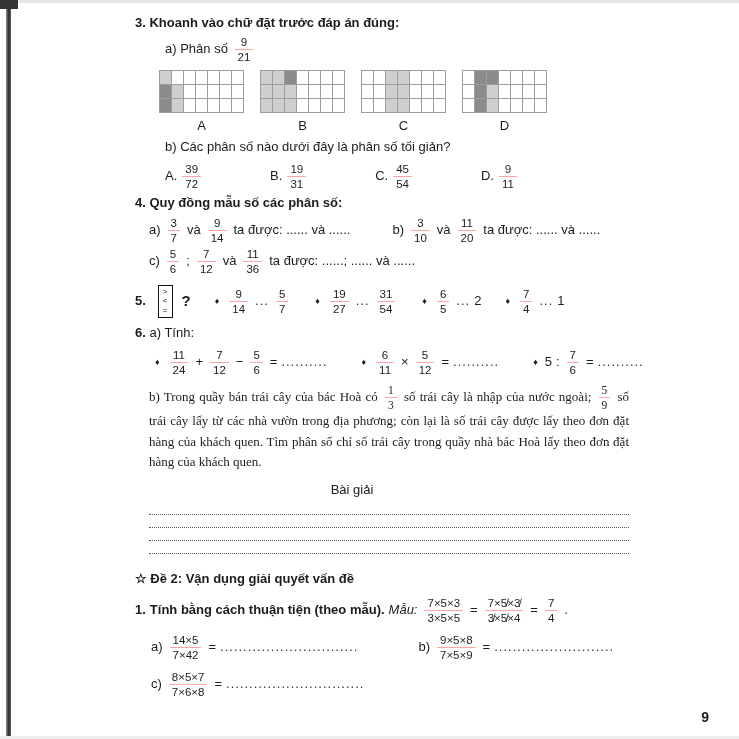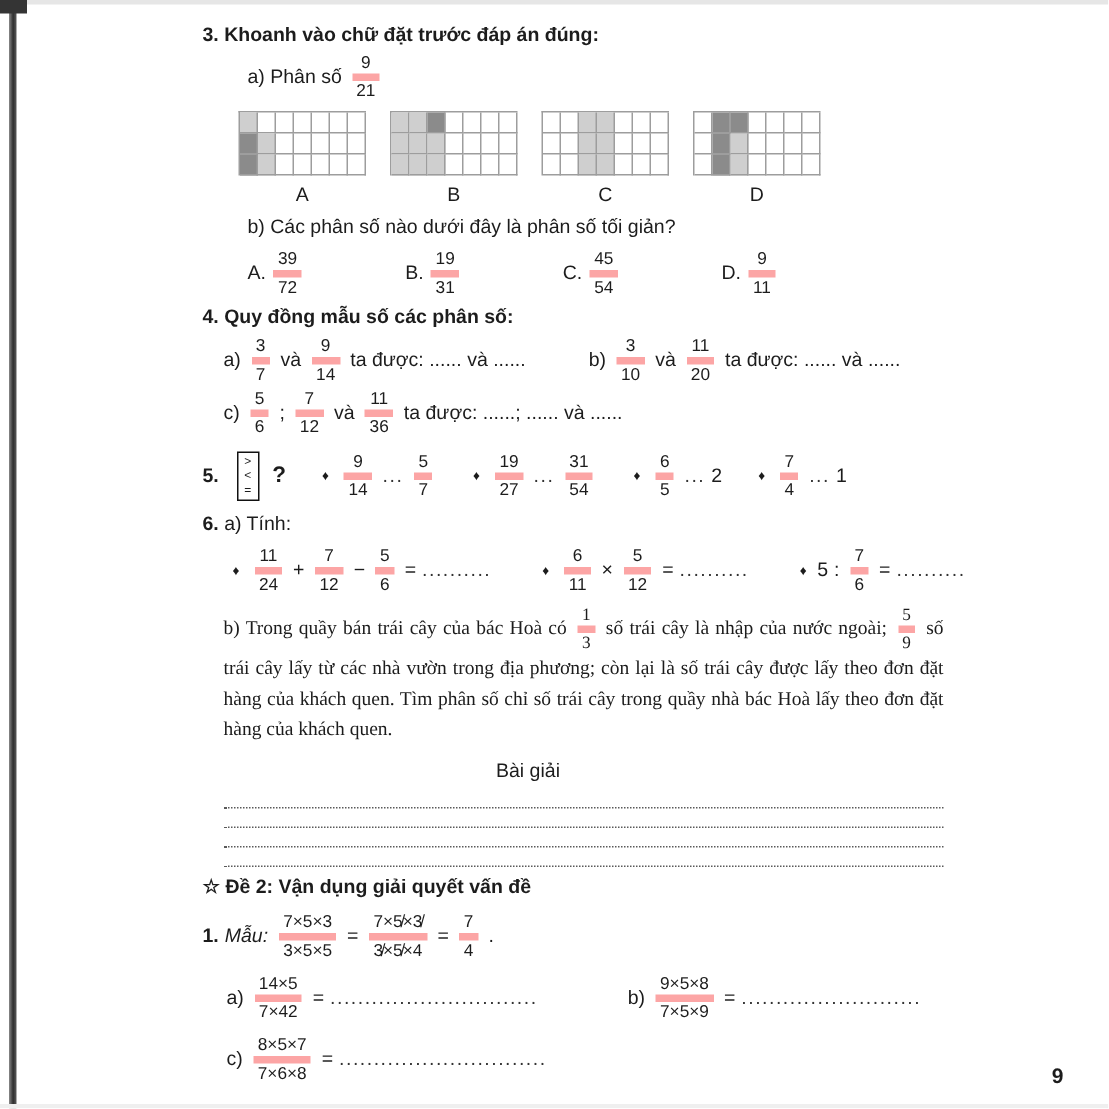--- a/index.html
+++ b/index.html
@@ -20,21 +20,21 @@
 
   .content { position:absolute; left:135px; top:10px; width:494px; font-size:13px; line-height:1.45; }
 
   .qhead { font-weight:bold; margin:4px 0 3px; }
   .qnum { font-weight:bold; }
   .sub { margin-left:30px; }
 
   .frac { display:inline-flex; flex-direction:column; align-items:center; vertical-align:middle;
           line-height:1.05; margin:0 3px; font-size:11.5px; }
   .frac .fr-num { padding:0 3px 1px; }
-  .frac .fr-den { padding:1px 3px 0; border-top:5px solid #fca5a5; }
+  .frac .fr-den { padding:1px 3px 0; border-top:1px solid #fca5a5; }
 
   .grids-row { display:flex; gap:16px; margin:7px 0 2px 24px; }
   .grid-block { display:flex; flex-direction:column; align-items:center; }
   .grid { display:grid; grid-template-columns:repeat(7,12px); grid-auto-rows:14px;
           border-left:1px solid #9d9d9d; border-top:1px solid #9d9d9d; background:#fff; }
   .cell { border-right:1px solid #9d9d9d; border-bottom:1px solid #9d9d9d; }
   .cell.light { background:#cfcfcf; }
   .cell.dark  { background:#8b8b8b; }
   .grid-label { margin-top:4px; }
 
@@ -52,21 +52,21 @@
   .calc-row { display:flex; align-items:center; gap:34px; margin:6px 0 4px 20px; }
   .bullet { font-size:9px; margin-right:3px; }
 
   .para { text-align:justify; margin:8px 0 2px 14px; line-height:1.6;font-family:Liberation Serif, serif; }
 
   .baigiai { text-align:center; margin:8px 60px 0 0; }
   .writing-lines { margin:2px 0 2px 14px; }
   .wline { height:13px; border-bottom:1.6px dotted #5a5a5a; }
   .dapso { text-align:right; font-style:italic; margin:8px 4px 8px 0; }
 
-  .section-head { font-weight:bold; margin:4px 0 8px 0; }
+  .section-head { font-weight:bold; margin:16px 0 8px 0; }
 
   .q1-title { display:flex; align-items:center; flex-wrap:wrap; gap:4px; margin:4px 0 6px; }
   .q1-row { display:flex; align-items:center; gap:60px; margin:10px 0 4px 16px; }
   .q1-item { display:inline-flex; align-items:center; gap:4px; }
   .dots { letter-spacing:1px; color:#333; }
 
   .pagenum { position:absolute; right:30px; bottom:14px; font-weight:bold; font-size:14px; }
 </style>
 </head>
 <body>
@@ -420,20 +420,21 @@
         <div class="wline"></div>
       </div>
 
     <p class="section-head">
       <span>☆</span>
       <span>Đề 2: Vận dụng giải quyết vấn đề</span>
     </p>
 
     <div class="q1-title">
       <span class="qnum">1.</span>
+      <span class="qnum">Tính bằng cách thuận tiện (theo mẫu).</span>
       <span style="font-style:italic">Mẫu:</span>
       <span class="frac">
         <span class="fr-num">7×5×3</span>
         <span class="fr-den">3×5×5</span>
       </span>
       <span>=</span>
       <span class="frac">
         <span class="fr-num">7×5̸×3̸</span>
         <span class="fr-den">3̸×5̸×4</span>
       </span>

